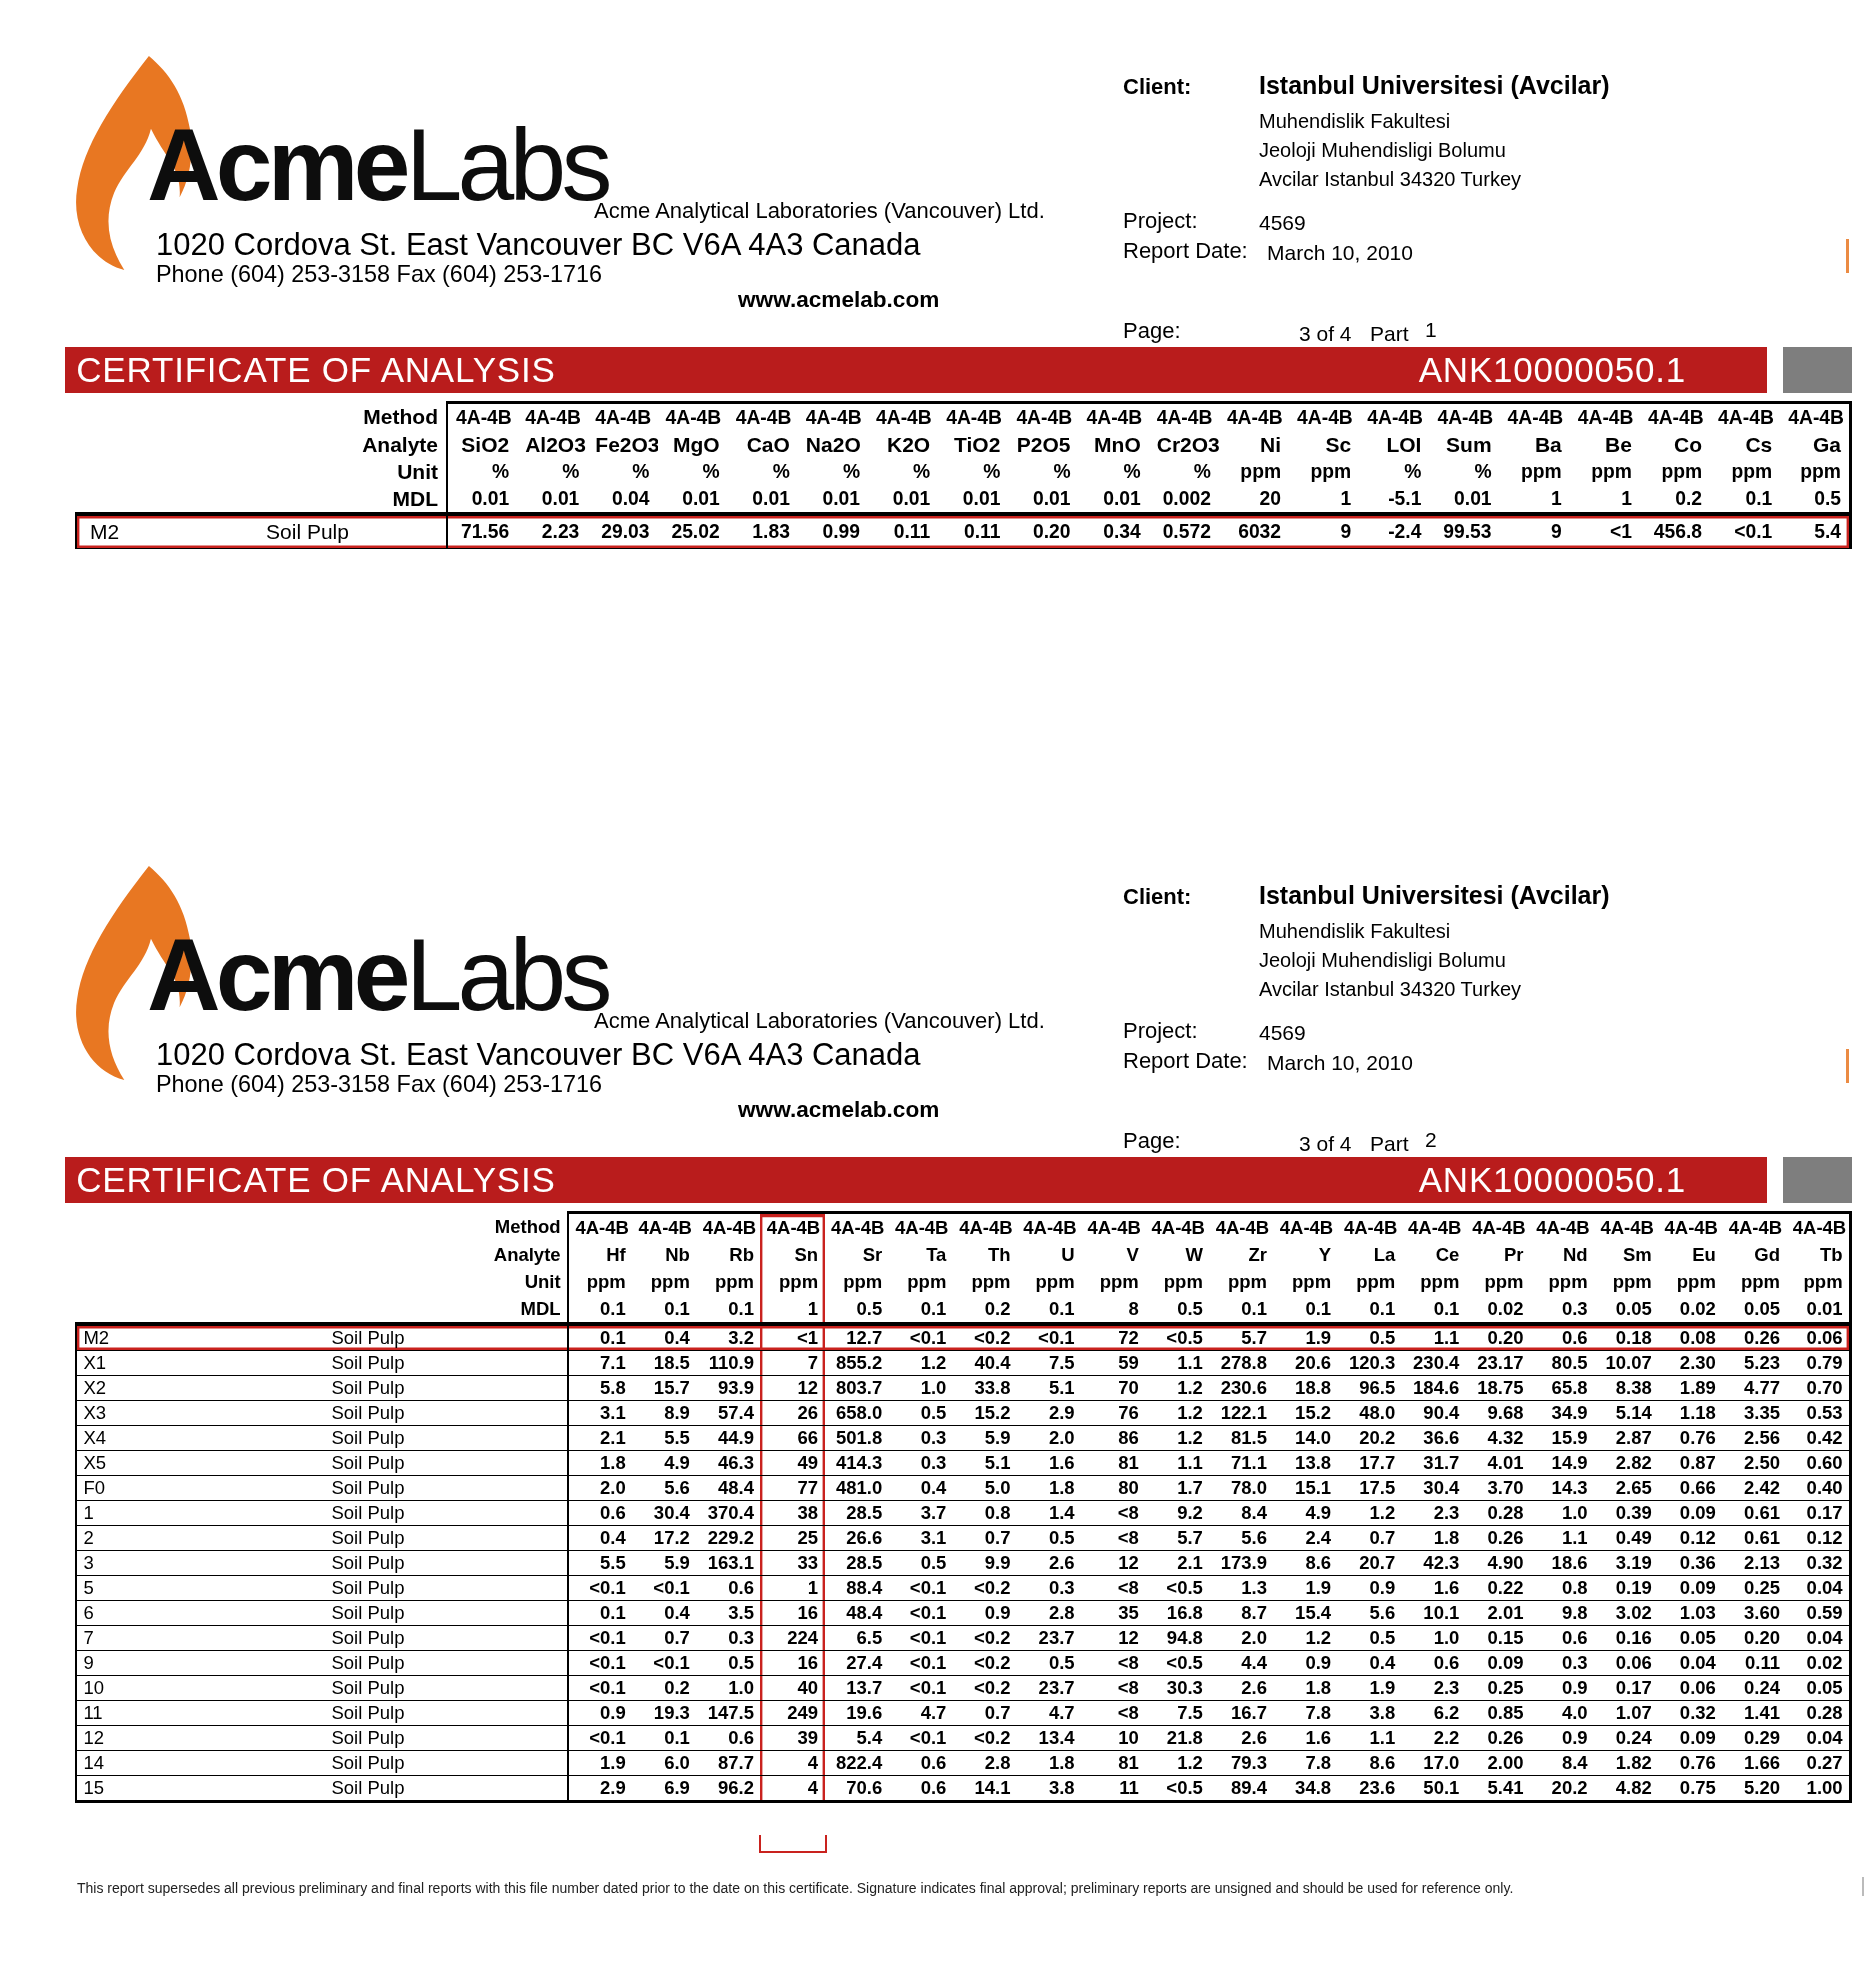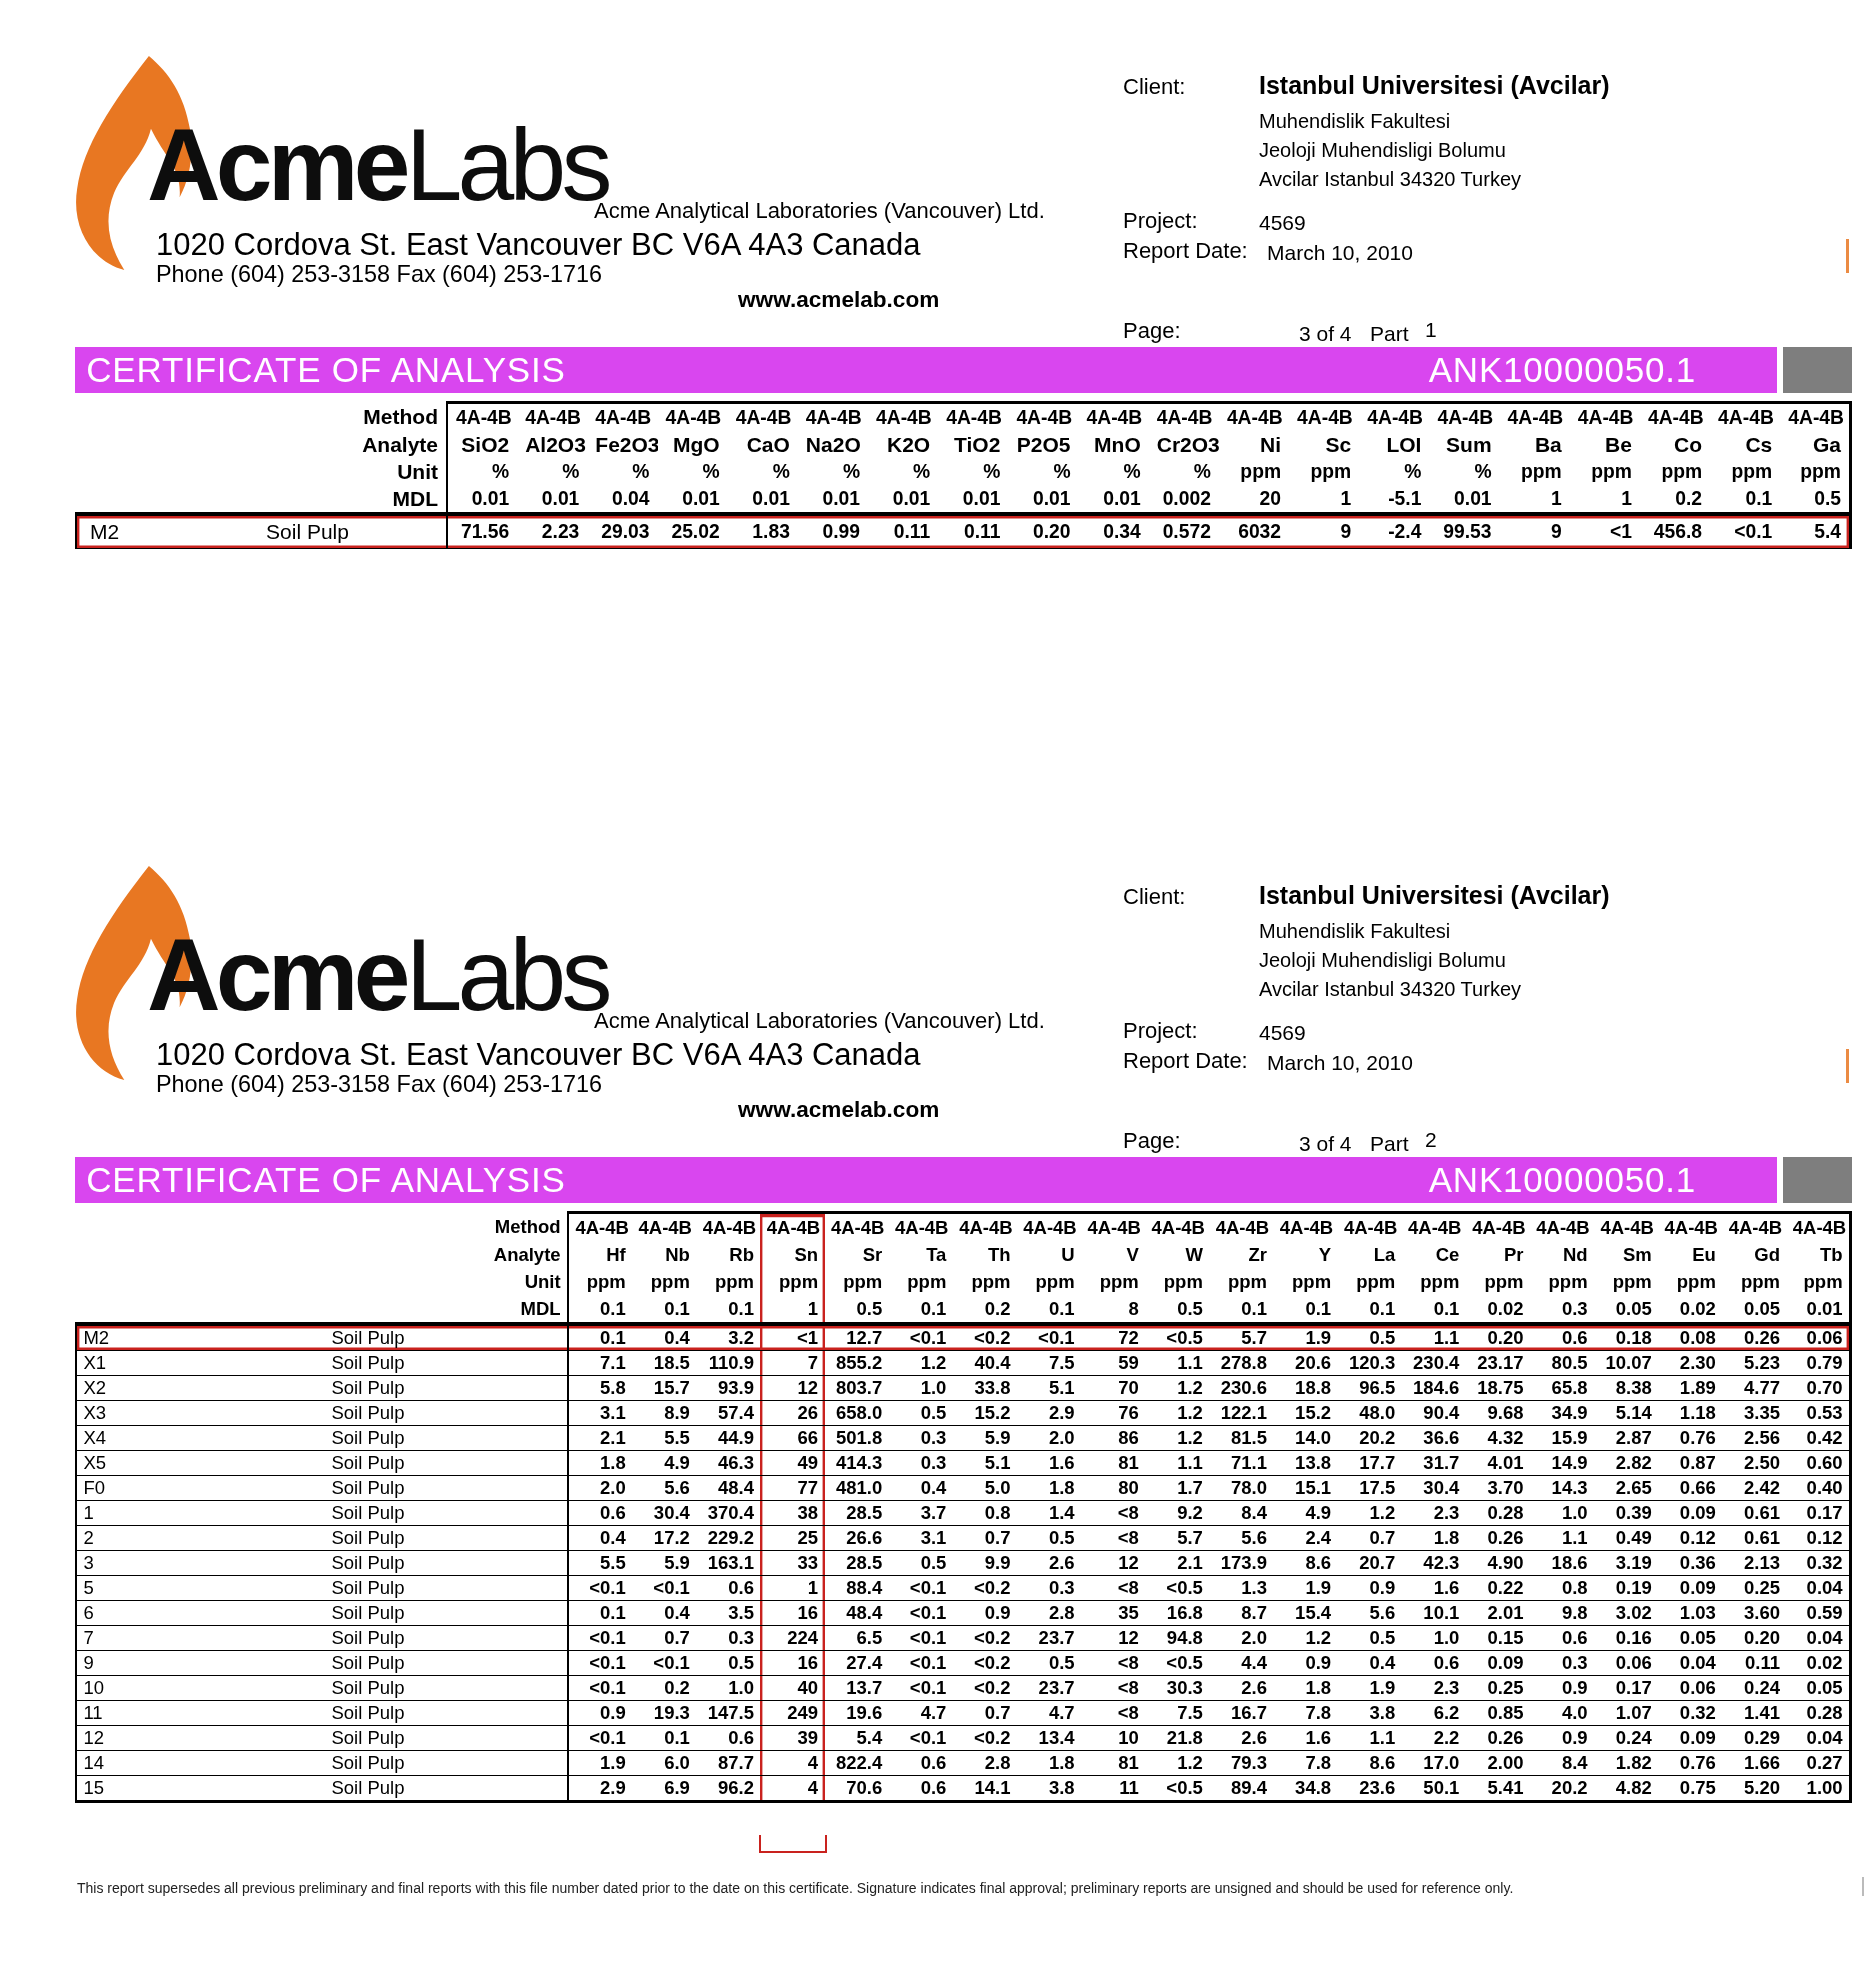--- a/index.html
+++ b/index.html
@@ -11,30 +11,30 @@
   .flame{left:71px;top:56px;width:123px;height:214px;}
   .flame svg{width:100%;height:100%;}
   .brand{left:147px;top:114px;font-size:102px;line-height:1;letter-spacing:-4.8px;color:#0d0d0d;white-space:nowrap;}
   .brand .b{font-weight:700;}
   .brand .l{font-weight:400;}
   .company{left:594px;top:198px;font-size:22px;white-space:nowrap;}
   .addr{left:156px;top:227px;font-size:31px;white-space:nowrap;}
   .phone{left:156px;top:261px;font-size:23.4px;white-space:nowrap;}
   .web{left:738px;top:287px;font-size:22.6px;font-weight:700;white-space:nowrap;}
   .lbl{font-size:22px;white-space:nowrap;}
-  .client-lbl{left:1123px;top:74px;font-weight:400;}
+  .client-lbl{left:1123px;top:74px;font-weight:700;}
   .client-name{left:1259px;top:71px;font-size:25px;font-weight:700;white-space:nowrap;}
   .client-line{left:1259px;font-size:20px;position:absolute;white-space:nowrap;}
   .c2{top:110px;} .c3{top:139px;} .c4{top:168px;}
   .proj-lbl{left:1123px;top:208px;} .proj-val{left:1259px;top:211px;font-size:21px;text-align:right;}
   .date-lbl{left:1123px;top:238px;} .date-val{left:1267px;top:241px;font-size:21px;}
   .page-lbl{left:1123px;top:318px;} .page-val{left:1263px;top:322px;font-size:21px;margin-left:36px;}
   .part-lbl{left:1370px;top:322px;font-size:21px;} .part-val{left:1425px;top:318px;font-size:21px;}
   
-  .titlebar{left:75px;top:347px;width:1702px;height:46px;background:#d946ef;color:#fff;}
+  .titlebar{left:65px;top:347px;width:1702px;height:46px;background:#b91c1c;color:#fff;}
   .titlebar span{position:absolute;top:0;line-height:46px;font-size:35px;letter-spacing:0.8px;white-space:nowrap;}
   .title-left{left:11.3px;}
   .title-right{right:81px;}
   .bar-sliver{left:1783px;top:347px;width:69px;height:46px;background:#7E7E7E;}
   .margin-tick{left:1846px;top:239px;width:3.2px;height:34px;background:#E87722;opacity:.85;}
   
   .tablewrap{left:75px;top:401px;width:1777px;}
   table{width:1777px;border-collapse:collapse;table-layout:fixed;}
   td{font-size:19.3px;font-weight:700;text-align:right;padding:0 8px;height:27px;
      white-space:nowrap;overflow:hidden;}

